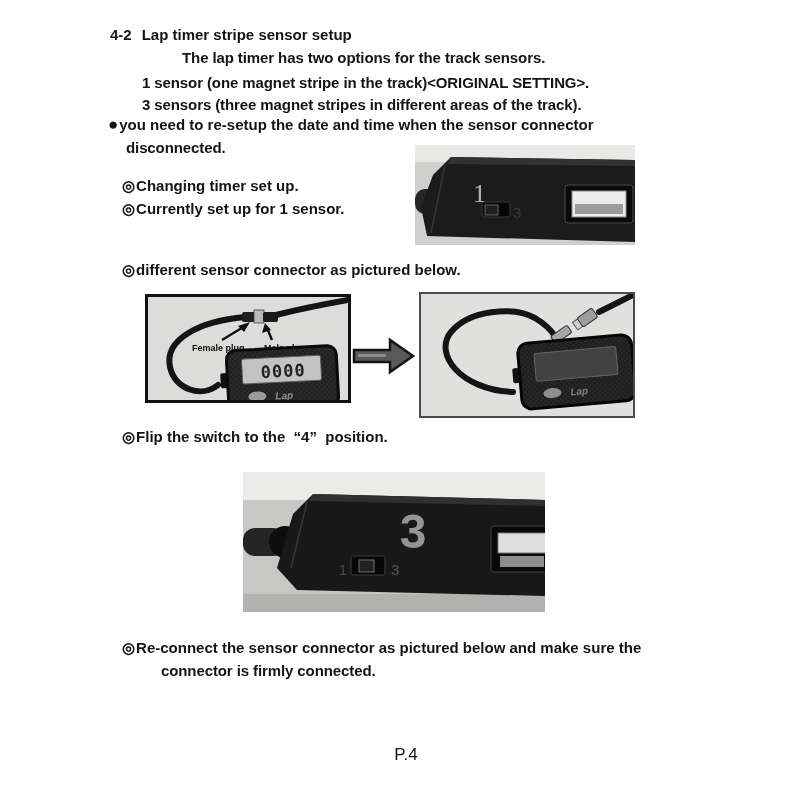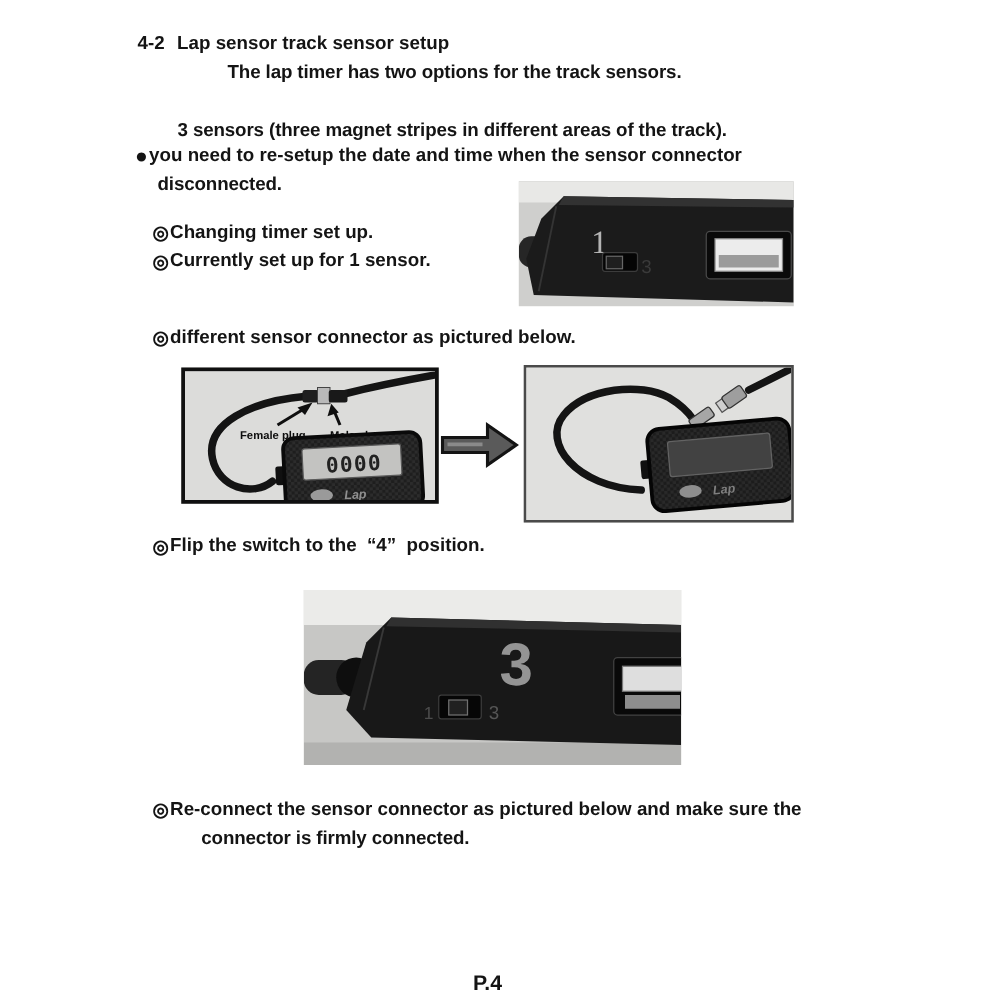--- a/index.html
+++ b/index.html
@@ -11,33 +11,34 @@
   .bullet-row { position:absolute; display:flex; align-items:flex-start; white-space:pre; font-size:15px; font-weight:600; }
   .solid-bullet { font-size:17px; line-height:17px; margin-right:1px; }
   .ring { font-size:15px; font-weight:700; margin-right:1px; }
   .photo { position:absolute; overflow:hidden; background:#d6d6d4; }
   .photo svg { display:block; }
   .ph1 { left:415px; top:145px; width:220px; height:100px; }
   .ph2 { left:145px; top:294px; width:206px; height:109px; border:3px solid #101010; }
   .arrow-box { position:absolute; left:352px; top:335px; width:64px; height:42px; background:transparent; }
   .ph3 { left:419px; top:292px; width:216px; height:126px; border:2px solid #4a4a4a; }
   .ph4 { left:243px; top:472px; width:302px; height:140px; }
-  .footer { position:absolute; left:0; top:745px; width:780px; text-align:center; font-size:17px; font-weight:700;margin-top:32px; }
+  .footer { position:absolute; left:16px; top:745px; width:780px; text-align:center; font-size:17px; font-weight:400; }
 </style>
 </head>
 <body>
 
 <div class="page">
 
   <div class="heading-row" style="left:110px; top:26px;">
     <span>4-2</span>
-    <span>Lap sensor track sensor setup</span>
+    <span>Lap timer stripe sensor setup</span>
   </div>
 
   <div class="t" style="left:142px; top:49px;margin-left:40px;">The lap timer has two options for the track sensors.</div>
+  <div class="t" style="left:142px; top:74px;">1 sensor (one magnet stripe in the track)&lt;ORIGINAL SETTING&gt;.</div>
   <div class="t" style="left:142px; top:96px;text-align:center;">3 sensors (three magnet stripes in different areas of the track).</div>
 
   <div class="bullet-row" style="left:108px; top:116px;">
     <span class="solid-bullet">●</span>
     <span>you need to re-setup the date and time when the sensor connector</span>
   </div>
   <div class="t" style="left:126px; top:139px;">disconnected.</div>
 
   <div class="photo ph1">
     <svg width="220" height="100" viewBox="0 0 220 100">

